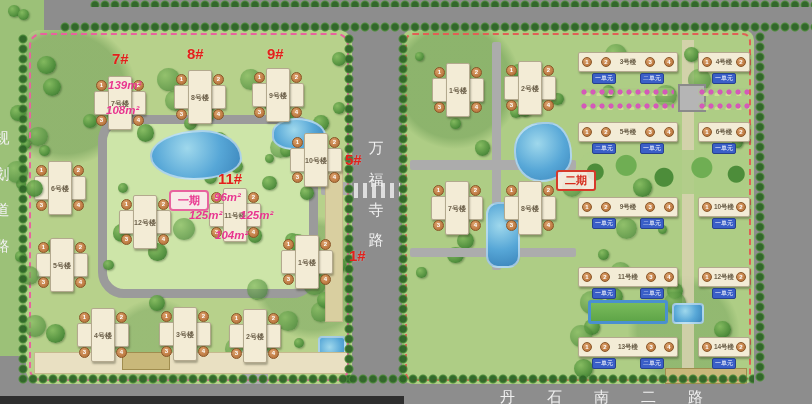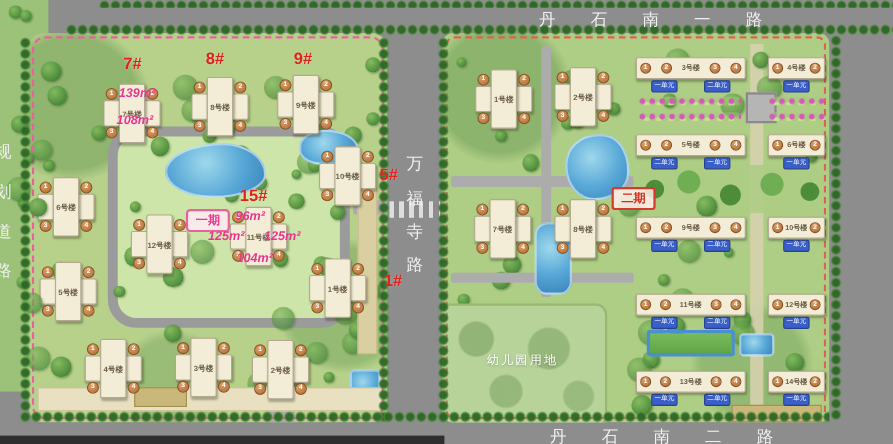--- a/index.html
+++ b/index.html
@@ -291,23 +291,20 @@
     <div class="fl" style="left:178px;top:72px;width:94px;height:8px;"></div>
     <div class="fl" style="left:296px;top:58px;width:52px;height:8px;"></div>
     <div class="fl" style="left:296px;top:72px;width:52px;height:8px;"></div>
     <div class="path" style="left:90px;top:12px;width:9px;height:228px;"></div>
     <div class="path" style="left:8px;top:130px;width:166px;height:10px;"></div>
     <div class="path" style="left:8px;top:218px;width:166px;height:9px;"></div>
     <div class="water" style="left:112px;top:92px;width:54px;height:56px;border-radius:55% 45% 60% 50%/50% 60% 45% 55%;"></div>
     <div class="water" style="left:84px;top:172px;width:30px;height:62px;border-radius:12px;"></div>
     <div id="lappool"></div>
     <div class="water" style="left:270px;top:273px;width:28px;height:17px;border-radius:4px;"></div>
-    <div id="kg">
-      <div id="kg-label">幼儿园用地</div>
-    </div>
     <div class="canopy" style="left:263px;top:338px;width:80px;height:14px;"></div>
     <div class="boundary"></div>
   <div class="cross" style="left: 30px; top: 33px;">
         <div class="ch"></div>
         <div class="cv"></div>
         <div class="blab">1号楼</div>
         <div class="ucirc" style="left: 2px; top: 4px;">1</div>
         <div class="ucirc" style="left: 39px; top: 4px;">2</div>
         <div class="ucirc" style="left: 2px; top: 39px;">3</div>
         <div class="ucirc" style="left: 39px; top: 39px;">4</div>
@@ -459,34 +456,33 @@
       <div class="tree" style="left: 23.8034px; top: 315.109px; width: 22.0534px; height: 22.0534px; opacity: 0.65;"></div>
       <div class="tree" style="left: 15.4404px; top: 251.387px; width: 10.2283px; height: 10.2283px;"></div>
       <div class="tree" style="left: 5.64069px; top: 160.89px; width: 22.0394px; height: 22.0394px; opacity: 0.65;"></div>
       <div class="tree" style="left: 17.6034px; top: 8.79994px; width: 11.6849px; height: 11.6849px;"></div>
       <div class="tree" style="left: 20.0272px; top: 265.706px; width: 19.1536px; height: 19.1536px; opacity: 0.65;"></div>
       <div class="tree" style="left: 20.975px; top: 139.345px; width: 9.5716px; height: 9.5716px;"></div>
     </div>
 
   <div id="xwalk"></div>
 
-  <div id="rl-top" class="rlabel">丹石南一路</div>
   <div id="rl-left" class="rlabel">规划道路</div>
   <div id="rl-mid" class="rlabel">万福寺路</div>
   <div id="rl-bottom" class="rlabel">丹石南二路</div>
 
   <div id="phase1" class="pbox">一期</div>
   <div id="phase2" class="pbox">二期</div>
 
   <div id="shade"></div>
 <div class="anno bno" style="left: 112px; top: 50px;">7#</div>
     <div class="anno bno" style="left: 187px; top: 45px;">8#</div>
     <div class="anno bno" style="left: 267px; top: 45px;">9#</div>
     <div class="anno bno" style="left: 345px; top: 151px;">5#</div>
-    <div class="anno bno" style="left: 218px; top: 170px;">15#</div>
+    <div class="anno bno" style="left: 218px; top: 170px;">11#</div>
     <div class="anno bno" style="left: 349px; top: 247px;">1#</div>
     <div class="anno area" style="left: 108px; top: 79px;">139m²</div>
     <div class="anno area" style="left: 106px; top: 104px;">108m²</div>
     <div class="anno area" style="left: 214px; top: 191px;">96m²</div>
     <div class="anno area" style="left: 189px; top: 209px;">125m²</div>
     <div class="anno area" style="left: 240px; top: 209px;">125m²</div>
     <div class="anno area" style="left: 215px; top: 229px;">104m²</div>
   </div>
 
 </body></html>

